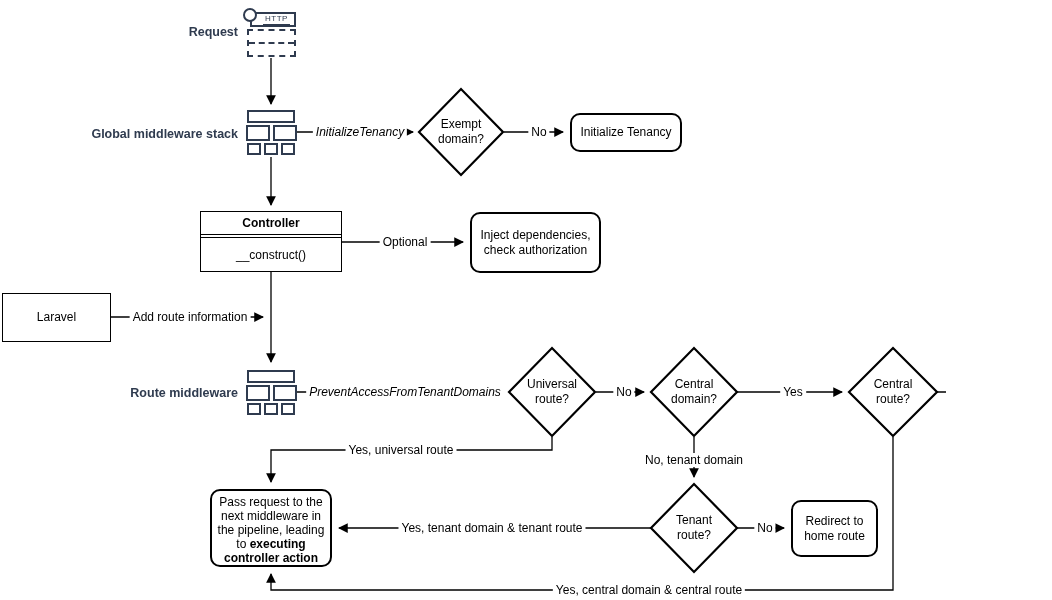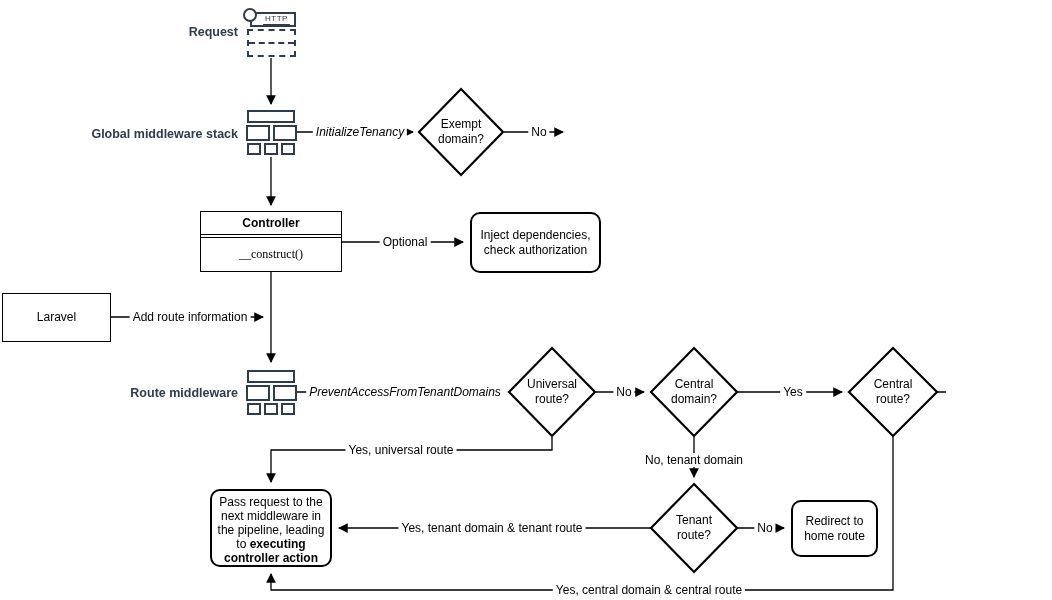--- a/index.html
+++ b/index.html
@@ -10,21 +10,21 @@
   svg.wires{position:absolute;left:0;top:0;z-index:1;}
   .node{position:absolute;background:#fff;border:2.5px solid var(--line);border-radius:10px;
         display:flex;align-items:center;justify-content:center;text-align:center;
         font-size:12px;line-height:1.2;z-index:3;white-space:pre-line;}
   .sq{border-width:1px;border-radius:0;}
   .controller{position:absolute;background:#fff;border:1px solid var(--line);z-index:3;
         display:flex;flex-direction:column;font-size:12px;}
   .controller .title{height:23px;display:flex;align-items:center;justify-content:center;
         font-weight:bold;border-bottom:1px solid var(--line);}
   .controller .sep{height:3px;border-bottom:1px solid var(--line);}
-  .controller .body{flex:1;display:flex;align-items:center;justify-content:center;font-family:Liberation Serif, serif;}
+  .controller .body{flex:1;display:flex;align-items:center;justify-content:center;}
   .stage-label{position:absolute;left:0;width:238px;text-align:right;color:var(--accent);
         font-weight:bold;font-size:12.5px;z-index:3;}
   .edge-label{position:absolute;transform:translate(-50%,-50%);background:#fff;font-size:12px;
         line-height:1;padding:1px 3px;white-space:nowrap;z-index:4;}
   .ital{font-style:italic;}
   .diamond-label{position:absolute;transform:translate(-50%,-50%);text-align:center;
         font-size:12px;line-height:1.25;white-space:pre-line;z-index:3;}
   .pass-box{position:absolute;left:210px;top:489px;width:122px;height:78px;background:#fff;
         border:2.5px solid var(--line);border-radius:10px;z-index:3;font-size:12px;line-height:14px;
         text-align:center;padding:4px 3px;}
@@ -131,20 +131,21 @@
   <div class="stage-label" style="top:127px;">Global middleware stack</div>
 
   <div class="node sq" style="left:2px;top:293px;width:109px;height:49px;">Laravel</div>
 
   <div class="controller" style="left:200px;top:211px;width:142px;height:61px;">
     <div class="title">Controller</div>
     <div class="sep"></div>
     <div class="body">__construct()</div>
   </div>
 
+  <div class="node" style="left:570px;top:113px;width:112px;height:39px;">Initialize Tenancy</div>
 
   <div class="node" style="left:470px;top:212px;width:131px;height:61px;">Inject dependencies,
 check authorization</div>
 
   <div class="node" style="left:990px;top:371px;width:61px;height:43px;">404</div>
 
   <div class="node" style="left:791px;top:500px;width:87px;height:57px;">Redirect to
 home route</div>
 
   <div class="pass-box"><span>Pass request to the next middleware in the pipeline, leading to </span><b>executing controller action</b></div>

